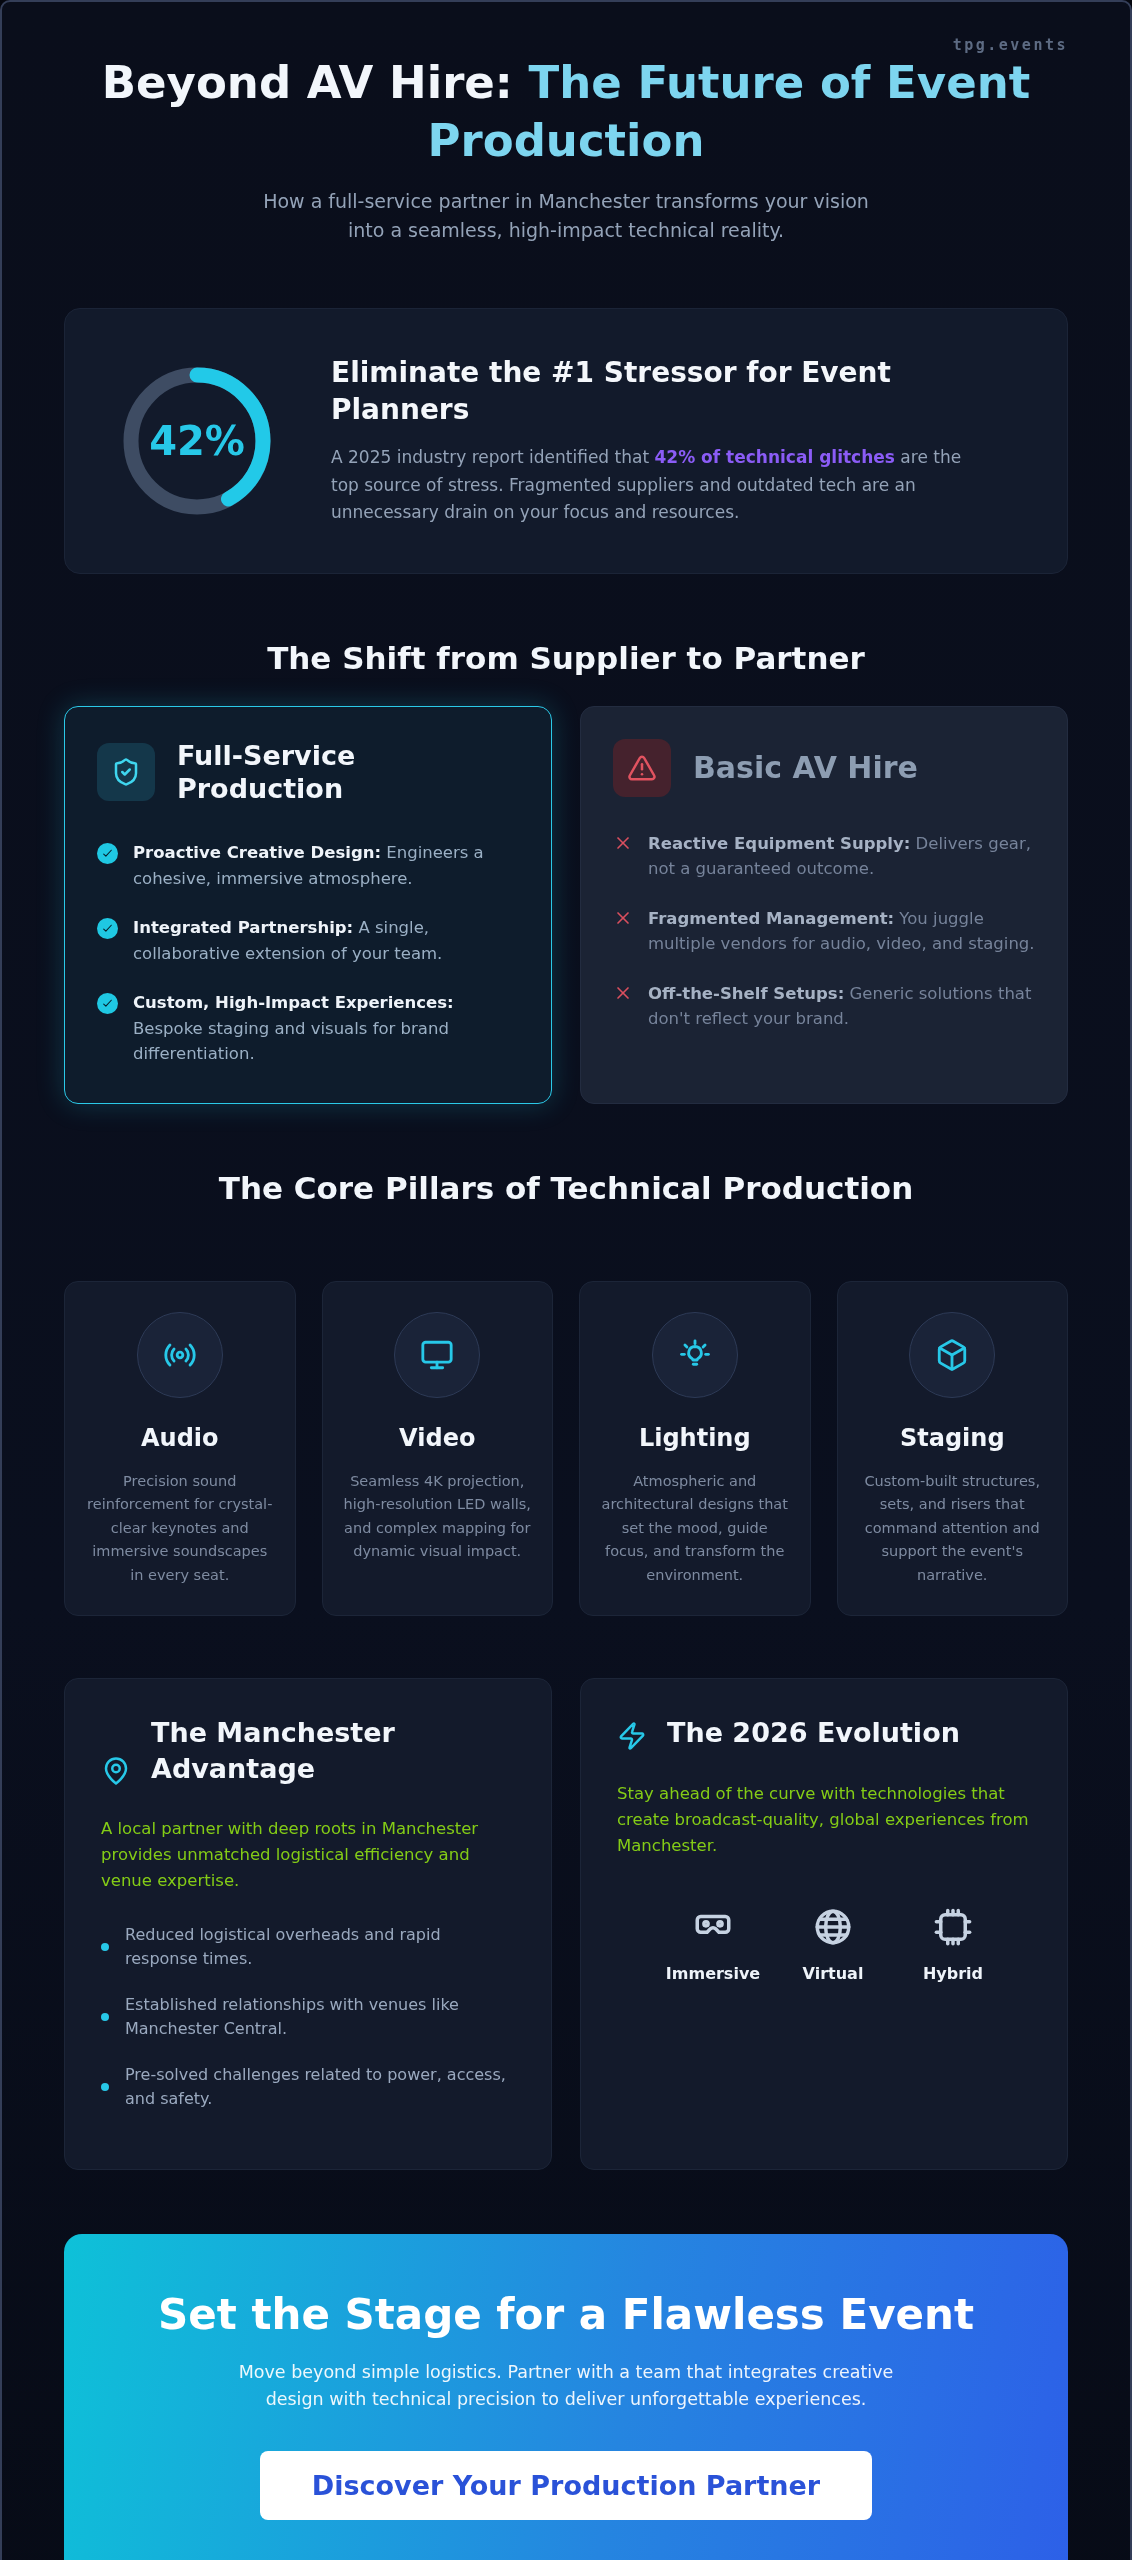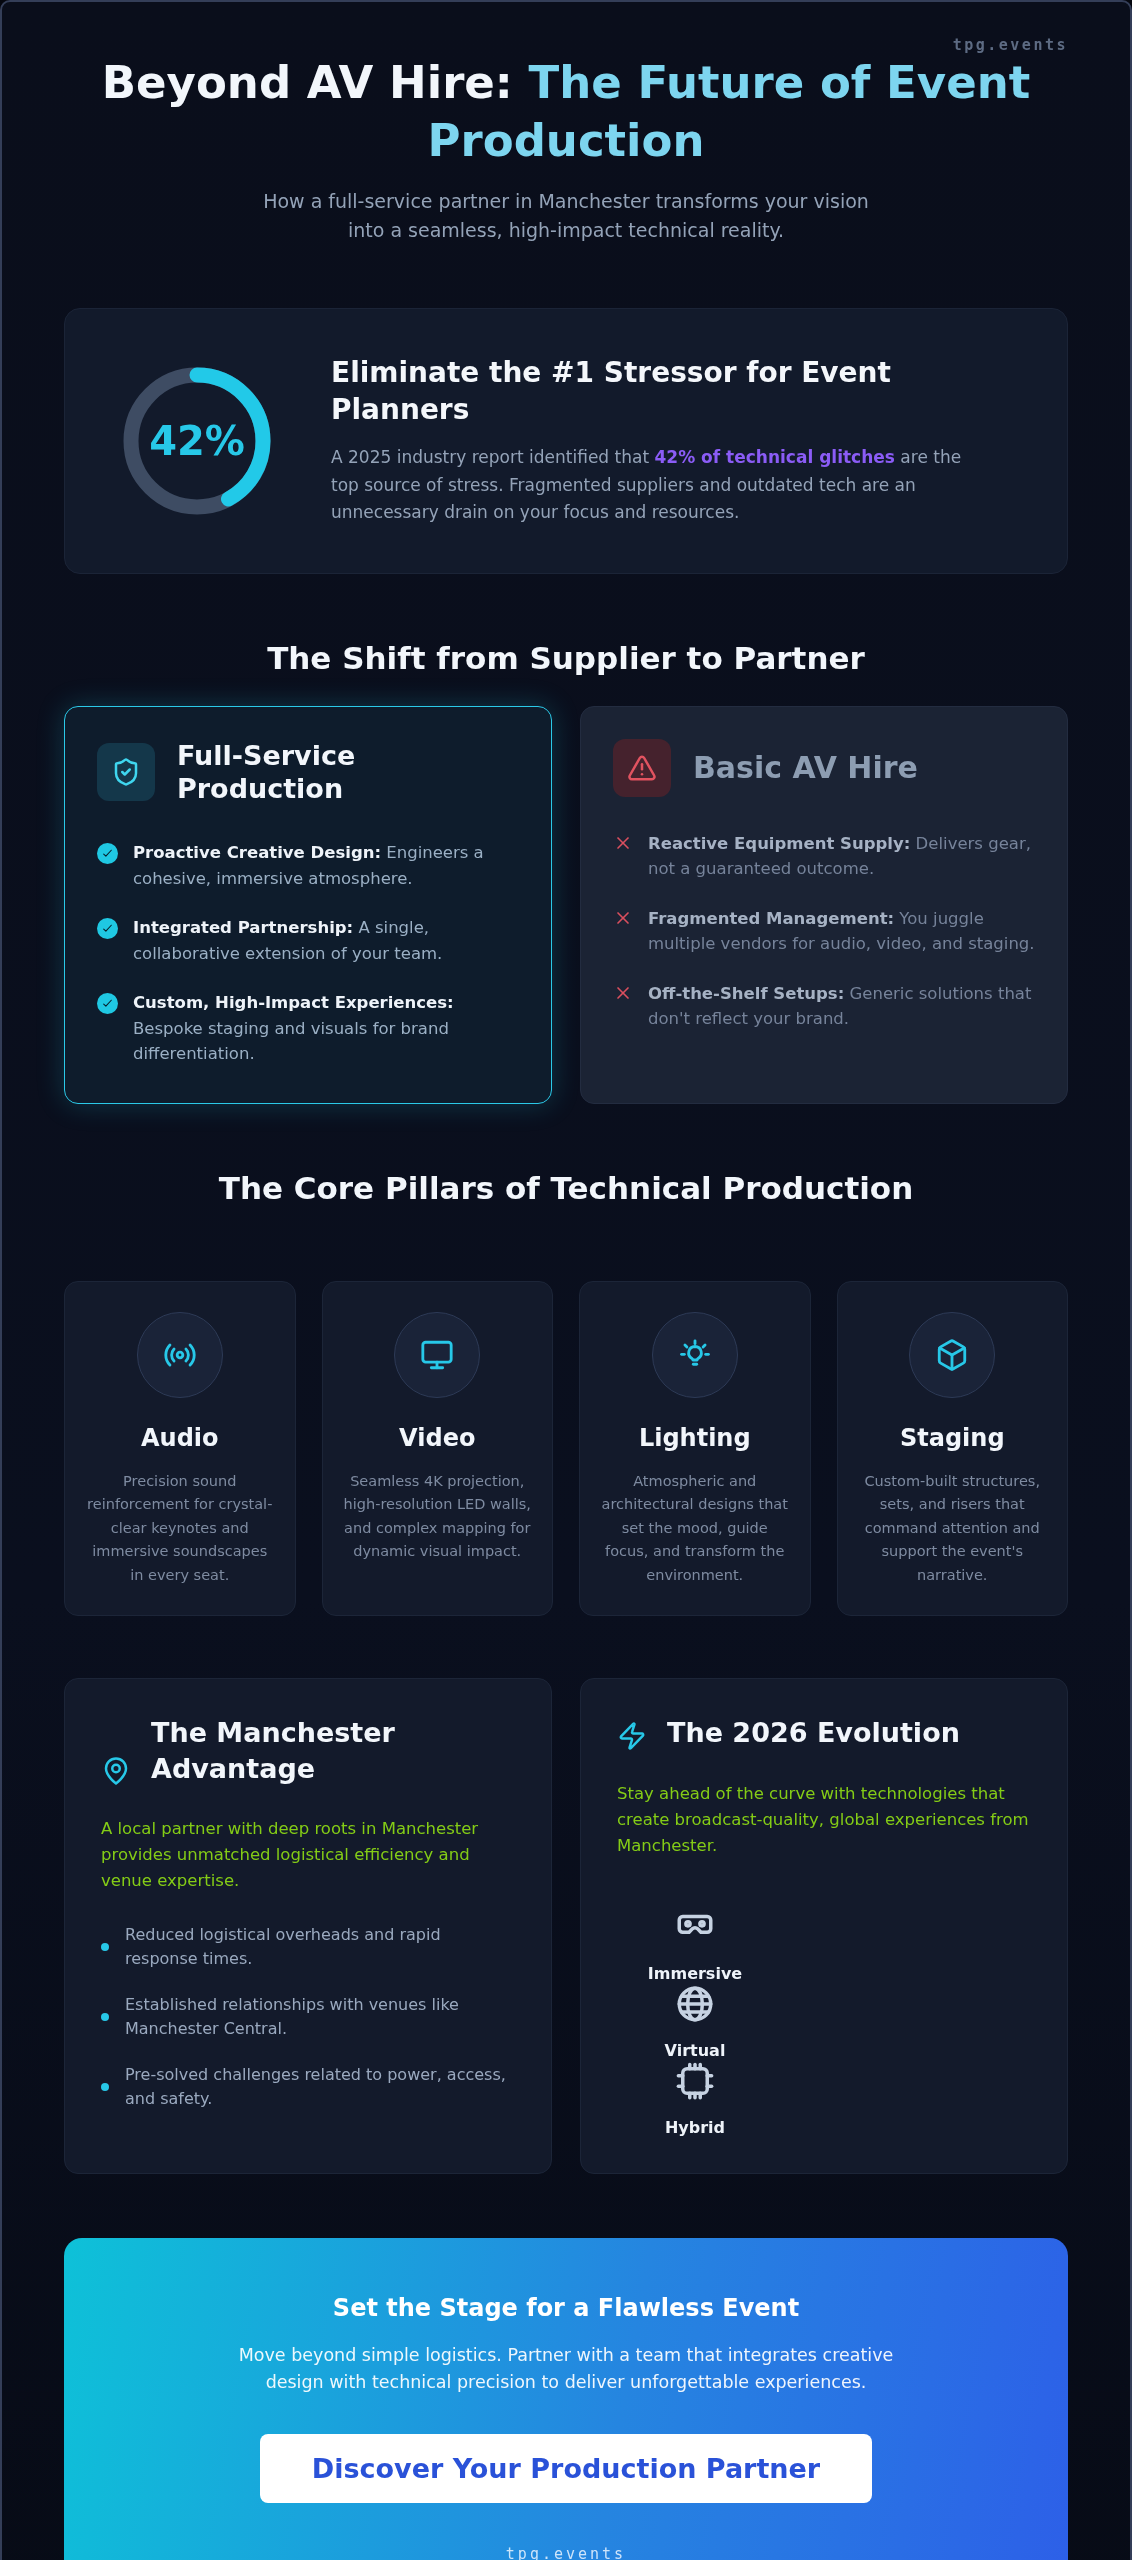--- a/index.html
+++ b/index.html
@@ -69,28 +69,28 @@
   .adv-card { background:#131a2b; border:1px solid #1c2538; border-radius:14px; padding:36px; }
   .adv-head { display:flex; align-items:flex-end; gap:20px; color:#27c8e8; }
   .adv-head svg { width:30px; height:30px; flex:0 0 30px; }
   .adv-title { font-size:27px; font-weight:bold; color:#f2f6fb; line-height:1.3; max-width:280px; }
   .adv-title.one-line { max-width:none; }
   .adv-intro { margin-top:30px; font-size:16.5px; line-height:1.6; color:#84cc16; }
   .adv-bullets { margin-top:28px; list-style:none; }
   .adv-bullets li { display:flex; align-items:center; gap:16px; margin-bottom:22px;
     font-size:16px; line-height:1.5; color:#9aa9bf; }
   .dot { width:8px; height:8px; border-radius:50%; background:#27c8e8; flex:0 0 8px; }
-  .evo-features { margin-top:46px; display:flex; justify-content:flex-end; padding:0 18px;flex-direction:column; }
+  .evo-features { margin-top:46px; display:flex; justify-content:flex-end; padding:0 18px; }
   .evo-item { text-align:center; width:120px; color:#c6d2e2; }
   .evo-item svg { width:42px; height:42px; }
   .evo-label { margin-top:12px; font-size:16px; font-weight:bold; color:#eef3f9; }
   
   .cta { margin-top:64px; border-radius:18px; padding:56px 60px 52px; text-align:center;
     background:linear-gradient(100deg,#0ec1d8 0%,#2585e0 55%,#2d5fe8 100%); }
-  .cta-heading { font-size:24px; font-weight:bold; color:#ffffff; }
+  .cta-heading { font-size:42px; font-weight:bold; color:#ffffff; }
   .cta-body { margin:20px auto 0; max-width:680px; font-size:17.5px; line-height:1.55; color:rgba(255,255,255,.92); }
   .cta-button { margin-top:38px; display:inline-block; background:#ffffff; color:#2a52d8;
     font-family:inherit; font-size:27px; font-weight:bold; border:none; border-radius:8px;
     padding:19px 52px; cursor:pointer; }
   .cta-brand { margin-top:42px; font-family:"DejaVu Sans Mono","Liberation Mono",monospace;
     font-size:15px; letter-spacing:3px; color:rgba(235,245,255,.85); }
   svg.stroke { fill:none; stroke:currentColor; stroke-width:2; stroke-linecap:round; stroke-linejoin:round; }
 </style>
 </head>
 <body>

